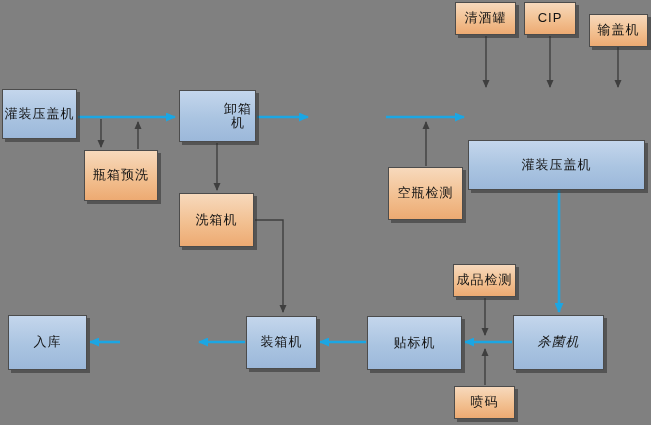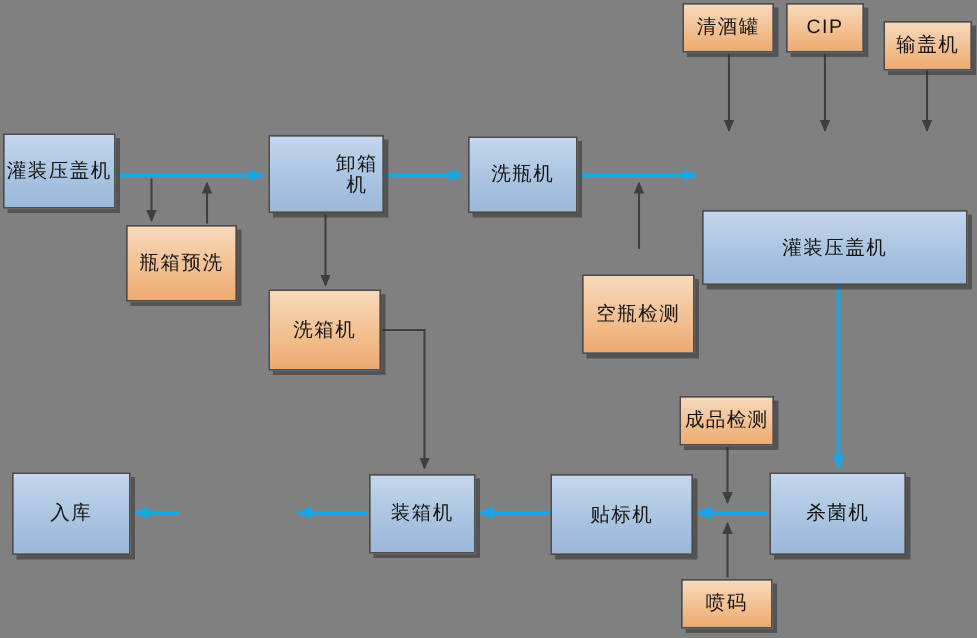--- a/index.html
+++ b/index.html
@@ -52,29 +52,28 @@
       <line x1="550" y1="36" x2="550" y2="87" marker-end="url(#mDark)"></line>
       <line x1="618" y1="36" x2="618" y2="87" marker-end="url(#mDark)"></line>
       <line x1="426" y1="166" x2="426" y2="122" marker-end="url(#mDark)"></line>
       <line x1="485" y1="298" x2="485" y2="335" marker-end="url(#mDark)"></line>
       <line x1="485" y1="385" x2="485" y2="349" marker-end="url(#mDark)"></line>
     </g>
   </svg>
 
   <div class="node process" style="left:2px;top:89px;width:75px;height:50px;">灌装压盖机</div>
   <div class="node process" style="left:179px;top:90px;width:77px;height:52px;padding-left:41px;">卸箱机</div>
-  <div class="node process" style="left:312px;top:91px;width:73px;height:51px;">洗瓶机</div>
   <div class="node process" style="left:468px;top:92px;width:177px;height:50px;margin-top:48px;">灌装压盖机</div>
-  <div class="node process" style="left:513px;top:315px;width:91px;height:55px;">杀菌机</div>
+  <div class="node process" style="left:513px;top:315px;width:91px;height:55px;font-style:italic;">杀菌机</div>
   <div class="node process" style="left:367px;top:316px;width:95px;height:54px;">贴标机</div>
   <div class="node process" style="left:246px;top:316px;width:71px;height:53px;">装箱机</div>
   <div class="node aux" style="left:455px;top:2px;width:61px;height:33px;">清酒罐</div>
 
   <div class="node process" style="left:8px;top:315px;width:79px;height:55px;">入库</div>
   <div class="node aux" style="left:524px;top:2px;width:52px;height:33px;">CIP</div>
   <div class="node aux" style="left:589px;top:2px;width:59px;height:33px;margin-top:12px;">输盖机</div>
   <div class="node aux" style="left:84px;top:150px;width:74px;height:51px;">瓶箱预洗</div>
   <div class="node aux" style="left:179px;top:193px;width:75px;height:54px;">洗箱机</div>
-  <div class="node aux" style="left:388px;top:167px;width:75px;height:53px;margin-top:16px;">空瓶检测</div>
+  <div class="node aux" style="left:388px;top:167px;width:75px;height:53px;">空瓶检测</div>
   <div class="node aux" style="left:454px;top:386px;width:61px;height:33px;">喷码</div>
   <div class="node aux" style="left:453px;top:264px;width:63px;height:33px;">成品检测</div>
 
 </div>
 
 </body></html>

